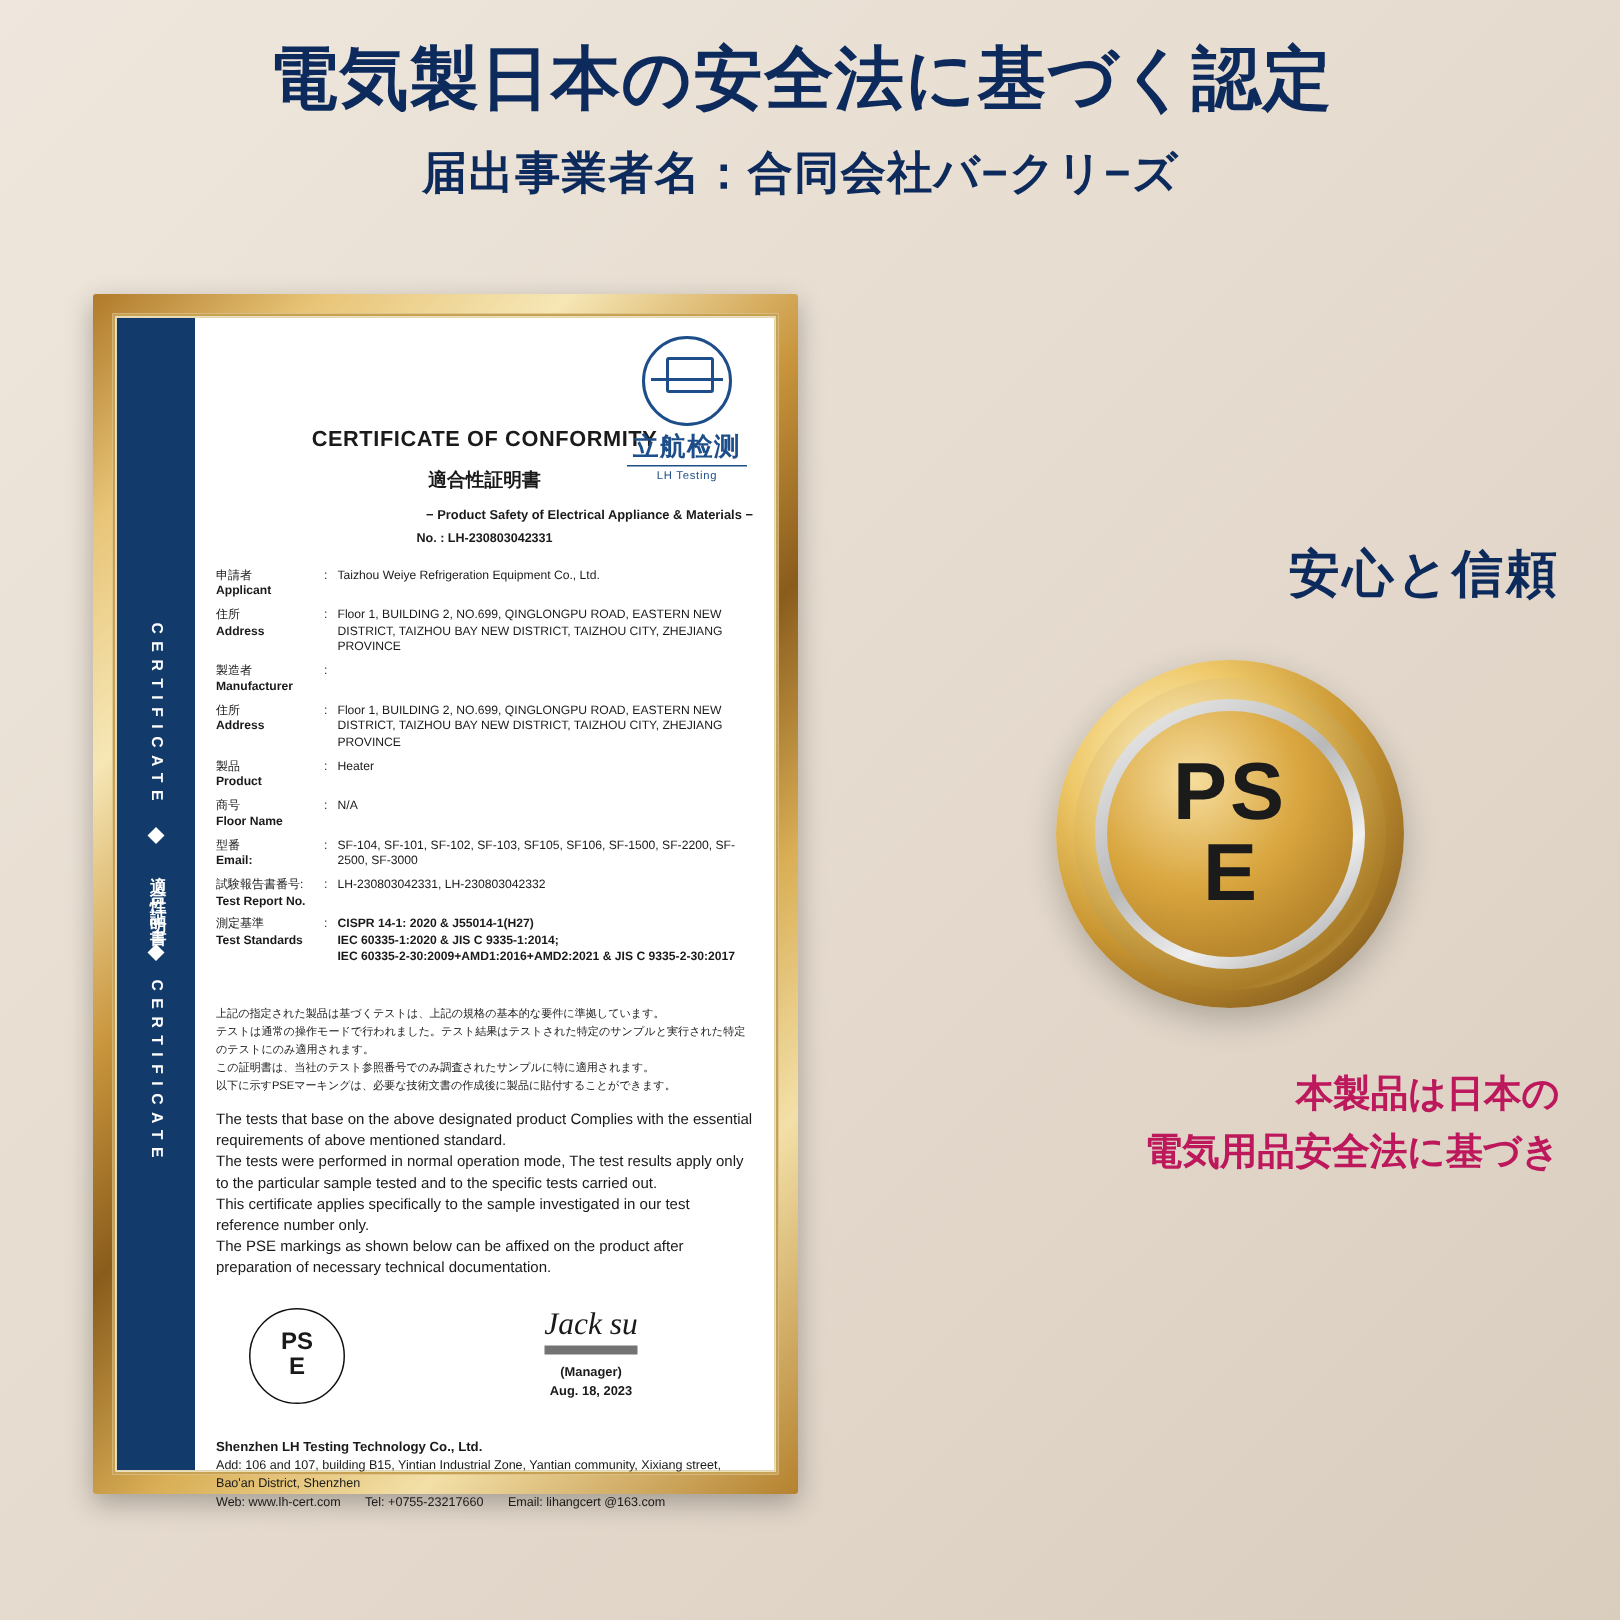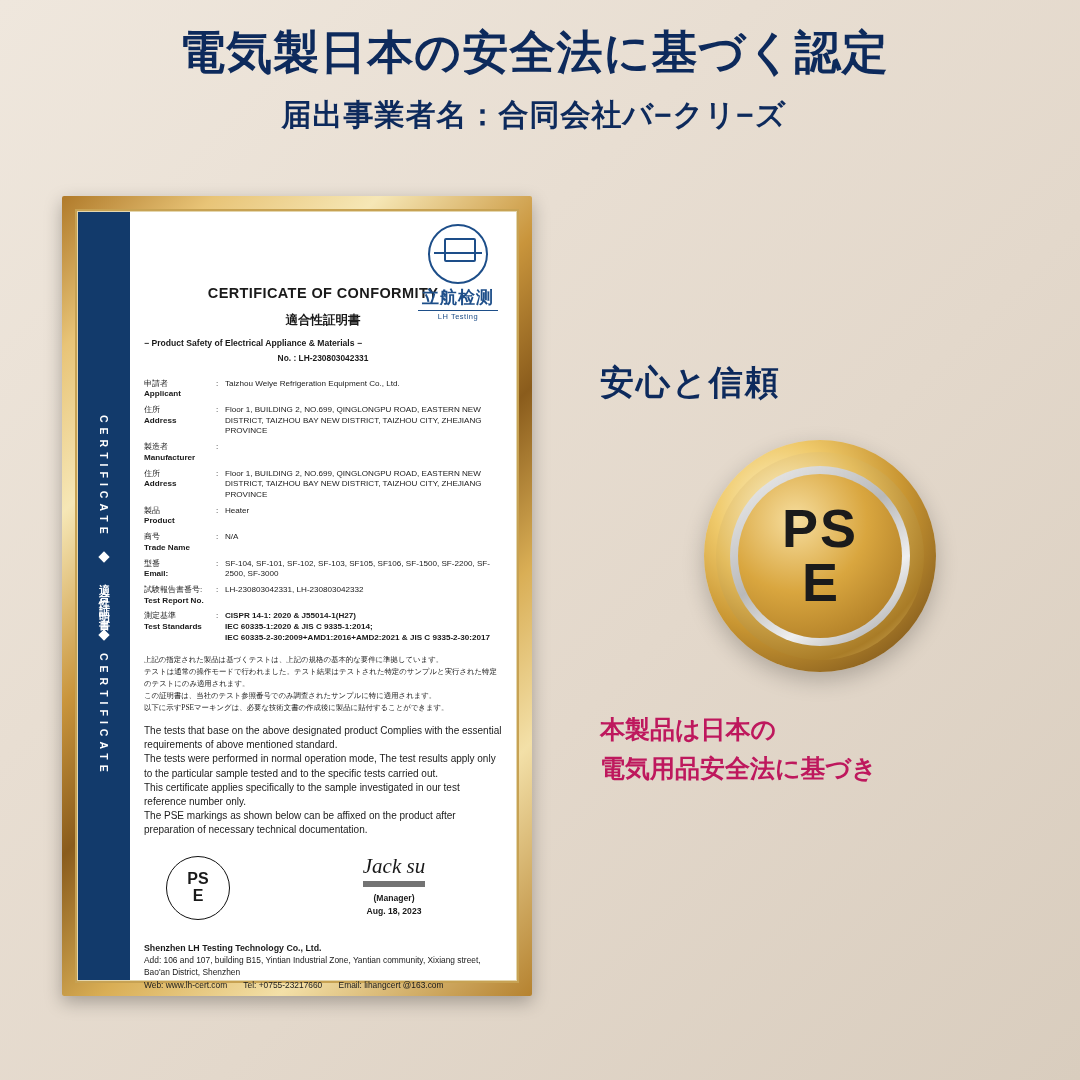--- a/index.html
+++ b/index.html
@@ -79,32 +79,32 @@
     border:2px solid #1d4e89;border-radius:2px;
   }
   .logo-cn{font-size:17px;font-weight:bold;color:#1d4e89;margin-top:2px;letter-spacing:1px;}
   .logo-en{font-size:7.5px;color:#1d4e89;letter-spacing:.5px;}
   .logo-rule{height:1px;background:#1d4e89;margin:1px 6px;}
 
   .title{
     text-align:center;font-size:14.5px;font-weight:bold;letter-spacing:.4px;margin-top:57px;
   }
   .title-jp{text-align:center;font-size:12.5px;font-weight:bold;margin-top:11px;}
-  .subtitle{text-align:left;font-size:8.6px;font-weight:bold;margin-top:9px;}
+  .subtitle{text-align:right;font-size:8.6px;font-weight:bold;margin-top:9px;}
   .docno{text-align:center;font-size:8.4px;font-weight:bold;margin-top:5px;}
 
   table.fields{width:100%;border-collapse:collapse;margin-top:13px;font-size:8.1px;}
   table.fields td{vertical-align:top;padding:2.5px 0;line-height:1.33;}
   td.lbl{width:72px;font-weight:bold;white-space:nowrap;}
   td.lbl .jp{font-weight:normal;display:block;font-size:8px;}
   td.col{width:9px;text-align:left;}
   td.val{font-size:8.1px;}
   td.val.bold{font-weight:bold;}
 
-  .para-jp{margin-top:8px;font-size:7.4px;line-height:1.62;font-family:Liberation Serif, serif;}
+  .para-jp{margin-top:24px;font-size:7.4px;line-height:1.62;}
   .para-en{margin-top:10px;font-size:10px;line-height:1.42;}
 
   .signblock{margin-top:16px;position:relative;height:86px;}
   .pse-small{
     position:absolute;left:22px;top:2px;width:62px;height:62px;border-radius:50%;
     border:1.6px solid #111;display:flex;flex-direction:column;
     align-items:center;justify-content:center;font-weight:bold;font-size:16px;line-height:1.02;
   }
   .sig{
     position:absolute;right:18px;top:0;text-align:center;width:180px;
@@ -114,21 +114,21 @@
     border-bottom:6px solid #737373;padding-bottom:2px;display:inline-block;
   }
   .sig-role{font-size:8.6px;font-weight:bold;margin-top:6px;}
   .sig-date{font-size:8.6px;font-weight:bold;margin-top:3px;}
 
   .footer{font-size:8.4px;line-height:1.45;margin-top:2px;}
   .footer .co{font-weight:bold;font-size:8.8px;}
   .footer .web span{margin-right:14px;}
 
   
-  .right{position:absolute;left:600px;top:360px;width:440px;text-align:left;}
+  .right{position:absolute;left:600px;top:360px;width:440px;text-align:right;}
   .right h3{margin:0;font-size:34px;font-weight:bold;color:#0d2a5c;letter-spacing:2px;}
 
   .pse-badge{
     width:232px;height:232px;margin:34px auto 0;position:relative;border-radius:50%;
     background:
       radial-gradient(circle at 32% 28%,#fdf3c8 0%,#efc96a 28%,#c99632 55%,#8e6420 80%,#e7c878 100%);
     box-shadow:0 8px 22px rgba(0,0,0,.22);
     display:flex;align-items:center;justify-content:center;
   }
   .pse-badge:before{
@@ -217,21 +217,21 @@
                   </td>
                 </tr>
                 <tr>
                   <td class="lbl"><span class="jp">製品</span><span>Product</span></td>
                   <td class="col">:</td>
                   <td class="val">
                     <div>Heater</div>
                   </td>
                 </tr>
                 <tr>
-                  <td class="lbl"><span class="jp">商号</span><span>Trade Name</span></td>
+                  <td class="lbl"><span class="jp">商号</span><span>Floor Name</span></td>
                   <td class="col">:</td>
                   <td class="val">
                     <div>N/A</div>
                   </td>
                 </tr>
                 <tr>
                   <td class="lbl"><span class="jp">型番</span><span>Email:</span></td>
                   <td class="col">:</td>
                   <td class="val">
                     <div>SF-104, SF-101, SF-102, SF-103, SF105, SF106, SF-1500, SF-2200, SF-2500, SF-3000</div>

